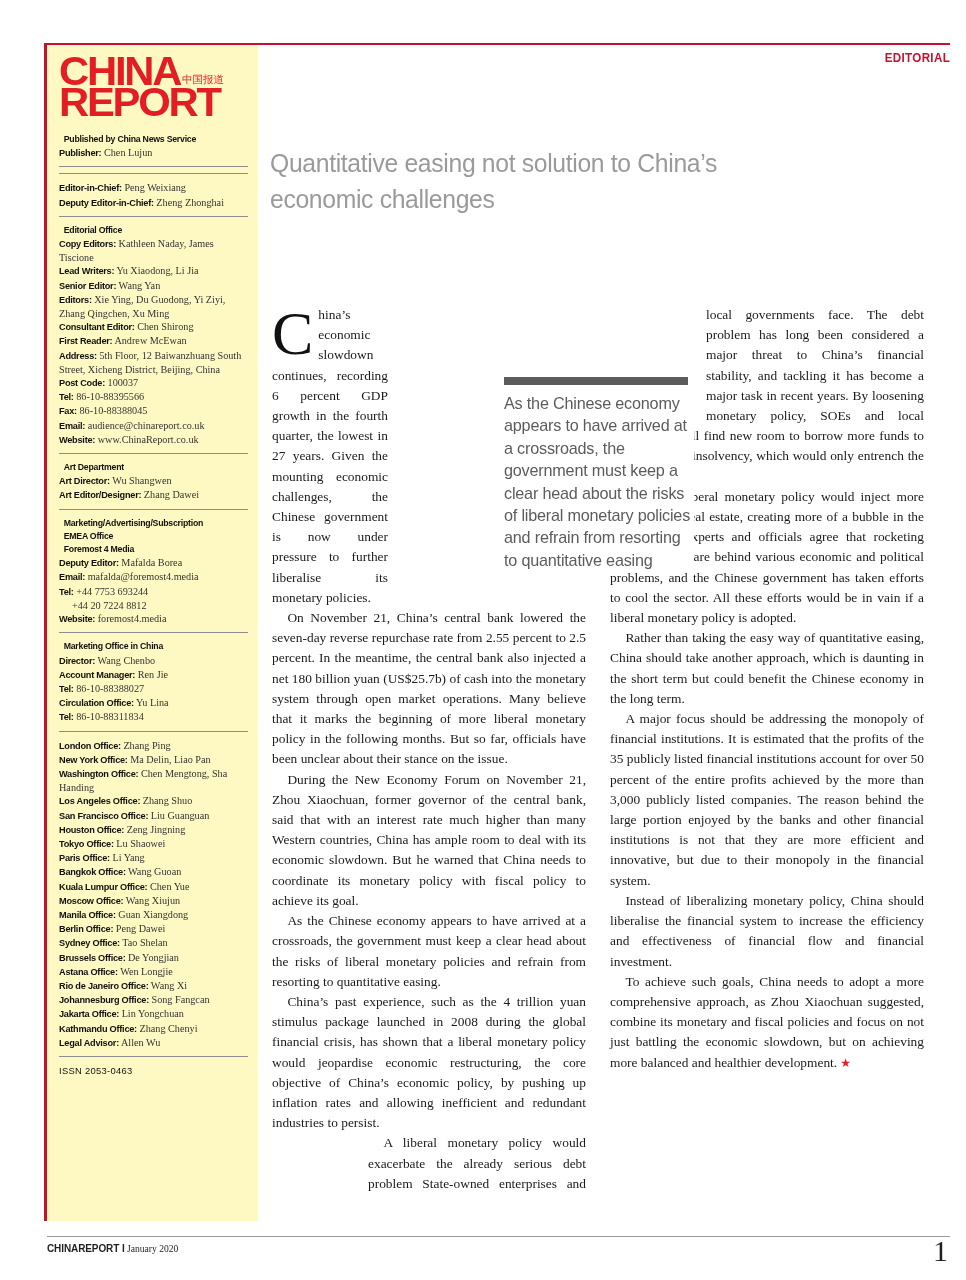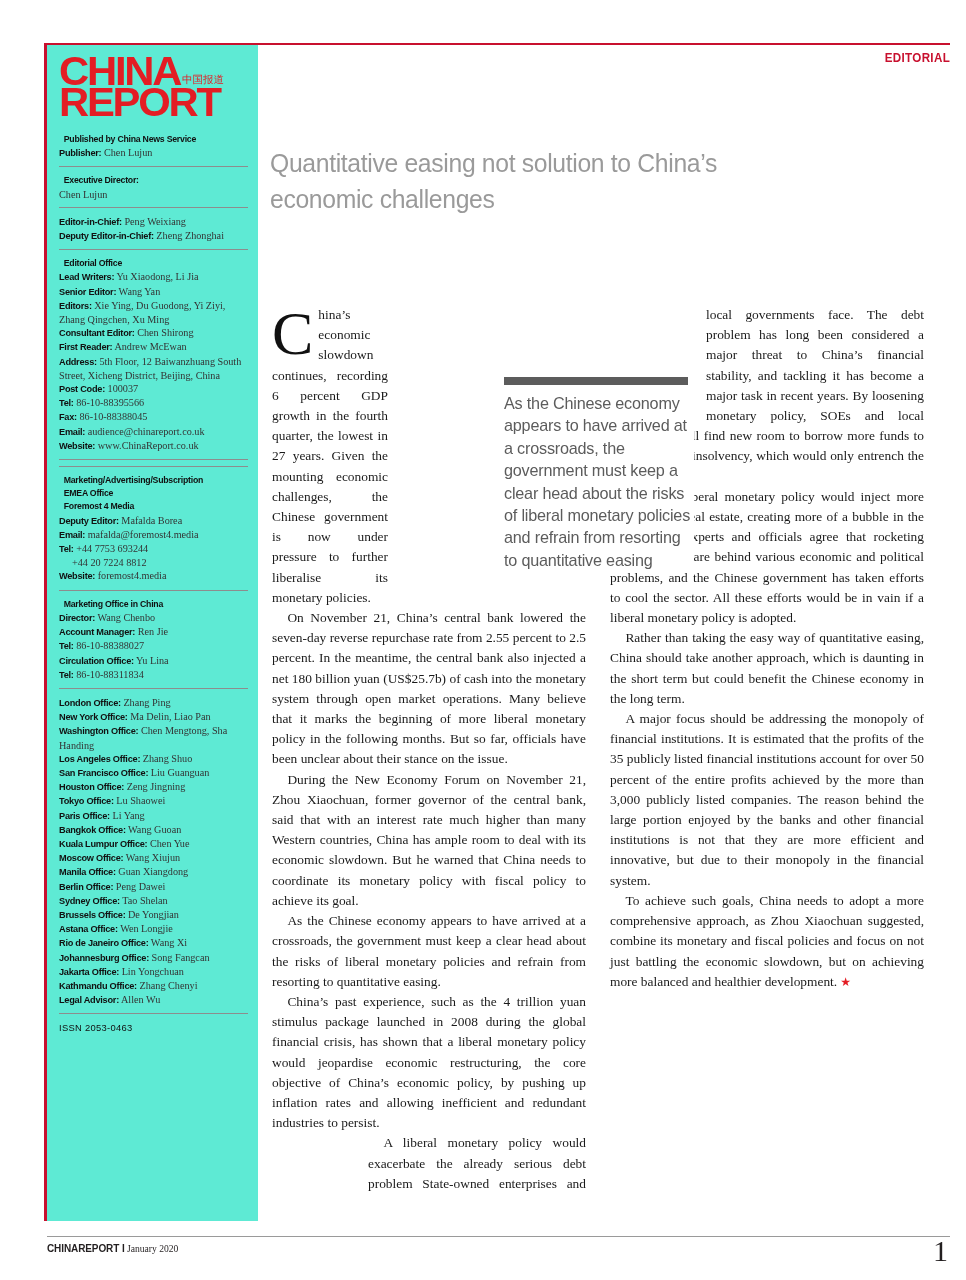--- a/index.html
+++ b/index.html
@@ -43,21 +43,21 @@
     color: #c8102e;
     transform: scaleX(0.86);
     transform-origin: right center;
   }
 
   
   .sidebar {
     position: absolute;
     left: 47px; top: 45px;
     width: 211px; height: 1176px;
-    background: #5eead4;
+    background: #fef9c3;
     padding: 0 10px 0 12px;
   }
   .logo-block {
     padding-top: 9px;
     height: 86px;
     position: relative;
   }
   .logo-line {
     font-family: "Liberation Sans", sans-serif;
     font-weight: bold;
@@ -268,57 +268,61 @@
 
     <div class="sb-sec">
       <div class="sb-line">
           <span class="sb-h">Published by China News Service</span>
         </div>
       <div class="sb-line"><b>Publisher:</b> <span class="sb-val">Chen Lujun</span></div>
     </div>
 
     <div class="sb-div"></div>
 
-    <div class="sb-sec">
-      <div class="sb-line">
-          <span class="sb-h">Executive Director:</span>
-        </div>
-      <div class="sb-line"><span class="sb-val">Chen Lujun</span></div>
-    </div>
 
     <div class="sb-div"></div>
 
     <div class="sb-sec">
       <div class="sb-line"><b>Editor-in-Chief:</b> <span class="sb-val">Peng Weixiang</span></div>
       <div class="sb-line"><b>Deputy Editor-in-Chief:</b> <span class="sb-val">Zheng Zhonghai</span></div>
     </div>
 
     <div class="sb-div"></div>
 
     <div class="sb-sec">
       <div class="sb-line">
           <span class="sb-h">Editorial Office</span>
         </div>
       <div id="editorial-list">
+          <div class="sb-line"><b>Copy Editors:</b><span class="sb-val"> Kathleen Naday, James Tiscione</span></div>
           <div class="sb-line"><b>Lead Writers:</b><span class="sb-val"> Yu Xiaodong, Li Jia</span></div>
           <div class="sb-line"><b>Senior Editor:</b><span class="sb-val"> Wang Yan</span></div>
           <div class="sb-line"><b>Editors:</b><span class="sb-val"> Xie Ying, Du Guodong, Yi Ziyi, Zhang Qingchen, Xu Ming</span></div>
           <div class="sb-line"><b>Consultant Editor:</b><span class="sb-val"> Chen Shirong</span></div>
           <div class="sb-line"><b>First Reader:</b><span class="sb-val"> Andrew McEwan</span></div>
           <div class="sb-line"><b>Address:</b><span class="sb-val"> 5th Floor, 12 Baiwanzhuang South Street, Xicheng District, Beijing, China</span></div>
           <div class="sb-line"><b>Post Code:</b><span class="sb-val"> 100037</span></div>
           <div class="sb-line"><b>Tel:</b><span class="sb-val"> 86-10-88395566</span></div>
           <div class="sb-line"><b>Fax:</b><span class="sb-val"> 86-10-88388045</span></div>
           <div class="sb-line"><b>Email:</b><span class="sb-val"> audience@chinareport.co.uk</span></div>
           <div class="sb-line"><b>Website:</b><span class="sb-val"> www.ChinaReport.co.uk</span></div>
         </div>
     </div>
 
     <div class="sb-div"></div>
 
+    <div class="sb-sec">
+      <div class="sb-line">
+          <span class="sb-h">Art Department</span>
+        </div>
+      <div id="art-list">
+          <div class="sb-line"><b>Art Director:</b><span class="sb-val"> Wu Shangwen</span></div>
+          <div class="sb-line"><b>Art Editor/Designer:</b><span class="sb-val"> Zhang Dawei</span></div>
+        </div>
+    </div>
 
     <div class="sb-div"></div>
 
     <div class="sb-sec">
       <div class="sb-line">
           <span class="sb-h">Marketing/Advertising/Subscription</span>
         </div>
       <div class="sb-line">
           <span class="sb-h">EMEA Office</span>
         </div>
@@ -398,20 +402,21 @@
       <div id="article-paragraphs">
           <p class="first dropcap"><span class="pq-spacer-l"></span>China’s economic slowdown continues, recording 6 percent GDP growth in the fourth quarter, the lowest in 27 years. Given the mounting economic challenges, the Chinese government is now under pressure to further liberalise its monetary policies.</p>
           <p>On November 21, China’s central bank lowered the seven-day reverse repurchase rate from 2.55 percent to 2.5 percent. In the meantime, the central bank also injected a net 180 billion yuan (US$25.7b) of cash into the monetary system through open market operations. Many believe that it marks the beginning of more liberal monetary policy in the following months. But so far, officials have been unclear about their stance on the issue.</p>
           <p>During the New Economy Forum on November 21, Zhou Xiaochuan, former governor of the central bank, said that with an interest rate much higher than many Western countries, China has ample room to deal with its economic slowdown. But he warned that China needs to coordinate its monetary policy with fiscal policy to achieve its goal.</p>
           <p>As the Chinese economy appears to have arrived at a crossroads, the government must keep a clear head about the risks of liberal monetary policies and refrain from resorting to quantitative easing.</p>
           <p>China’s past experience, such as the 4 trillion yuan stimulus package launched in 2008 during the global financial crisis, has shown that a liberal monetary policy would jeopardise economic restructuring, the core objective of China’s economic policy, by pushing up inflation rates and allowing inefficient and redundant industries to persist.</p>
           <p><span class="pq-spacer-r"></span>A liberal monetary policy would exacerbate the already serious debt problem State-owned enterprises and local governments face. The debt problem has long been considered a major threat to China’s financial stability, and tackling it has become a major task in recent years. By loosening monetary policy, SOEs and local government will find new room to borrow more funds to deal with their insolvency, which would only entrench the debt problem.</p>
           <p>Finally, a liberal monetary policy would inject more liquidity into real estate, creating more of a bubble in the sector. Both experts and officials agree that rocketing housing prices are behind various economic and political problems, and the Chinese government has taken efforts to cool the sector. All these efforts would be in vain if a liberal monetary policy is adopted.</p>
           <p>Rather than taking the easy way of quantitative easing, China should take another approach, which is daunting in the short term but could benefit the Chinese economy in the long term.</p>
           <p>A major focus should be addressing the monopoly of financial institutions. It is estimated that the profits of the 35 publicly listed financial institutions account for over 50 percent of the entire profits achieved by the more than 3,000 publicly listed companies. The reason behind the large portion enjoyed by the banks and other financial institutions is not that they are more efficient and innovative, but due to their monopoly in the financial system.</p>
+          <p>Instead of liberalizing monetary policy, China should liberalise the financial system to increase the efficiency and effectiveness of financial flow and financial investment.</p>
           <p>To achieve such goals, China needs to adopt a more comprehensive approach, as Zhou Xiaochuan suggested, combine its monetary and fiscal policies and focus on not just battling the economic slowdown, but on achieving more balanced and healthier development.<span class="endstar">★</span></p>
         </div>
     </div>
   </div>
 
   <div class="foot-rule"></div>
   <div class="foot-left">
     <span class="fl-brand">CHINAREPORT  I</span>
     <span class="fl-date">January 2020</span>
   </div>

